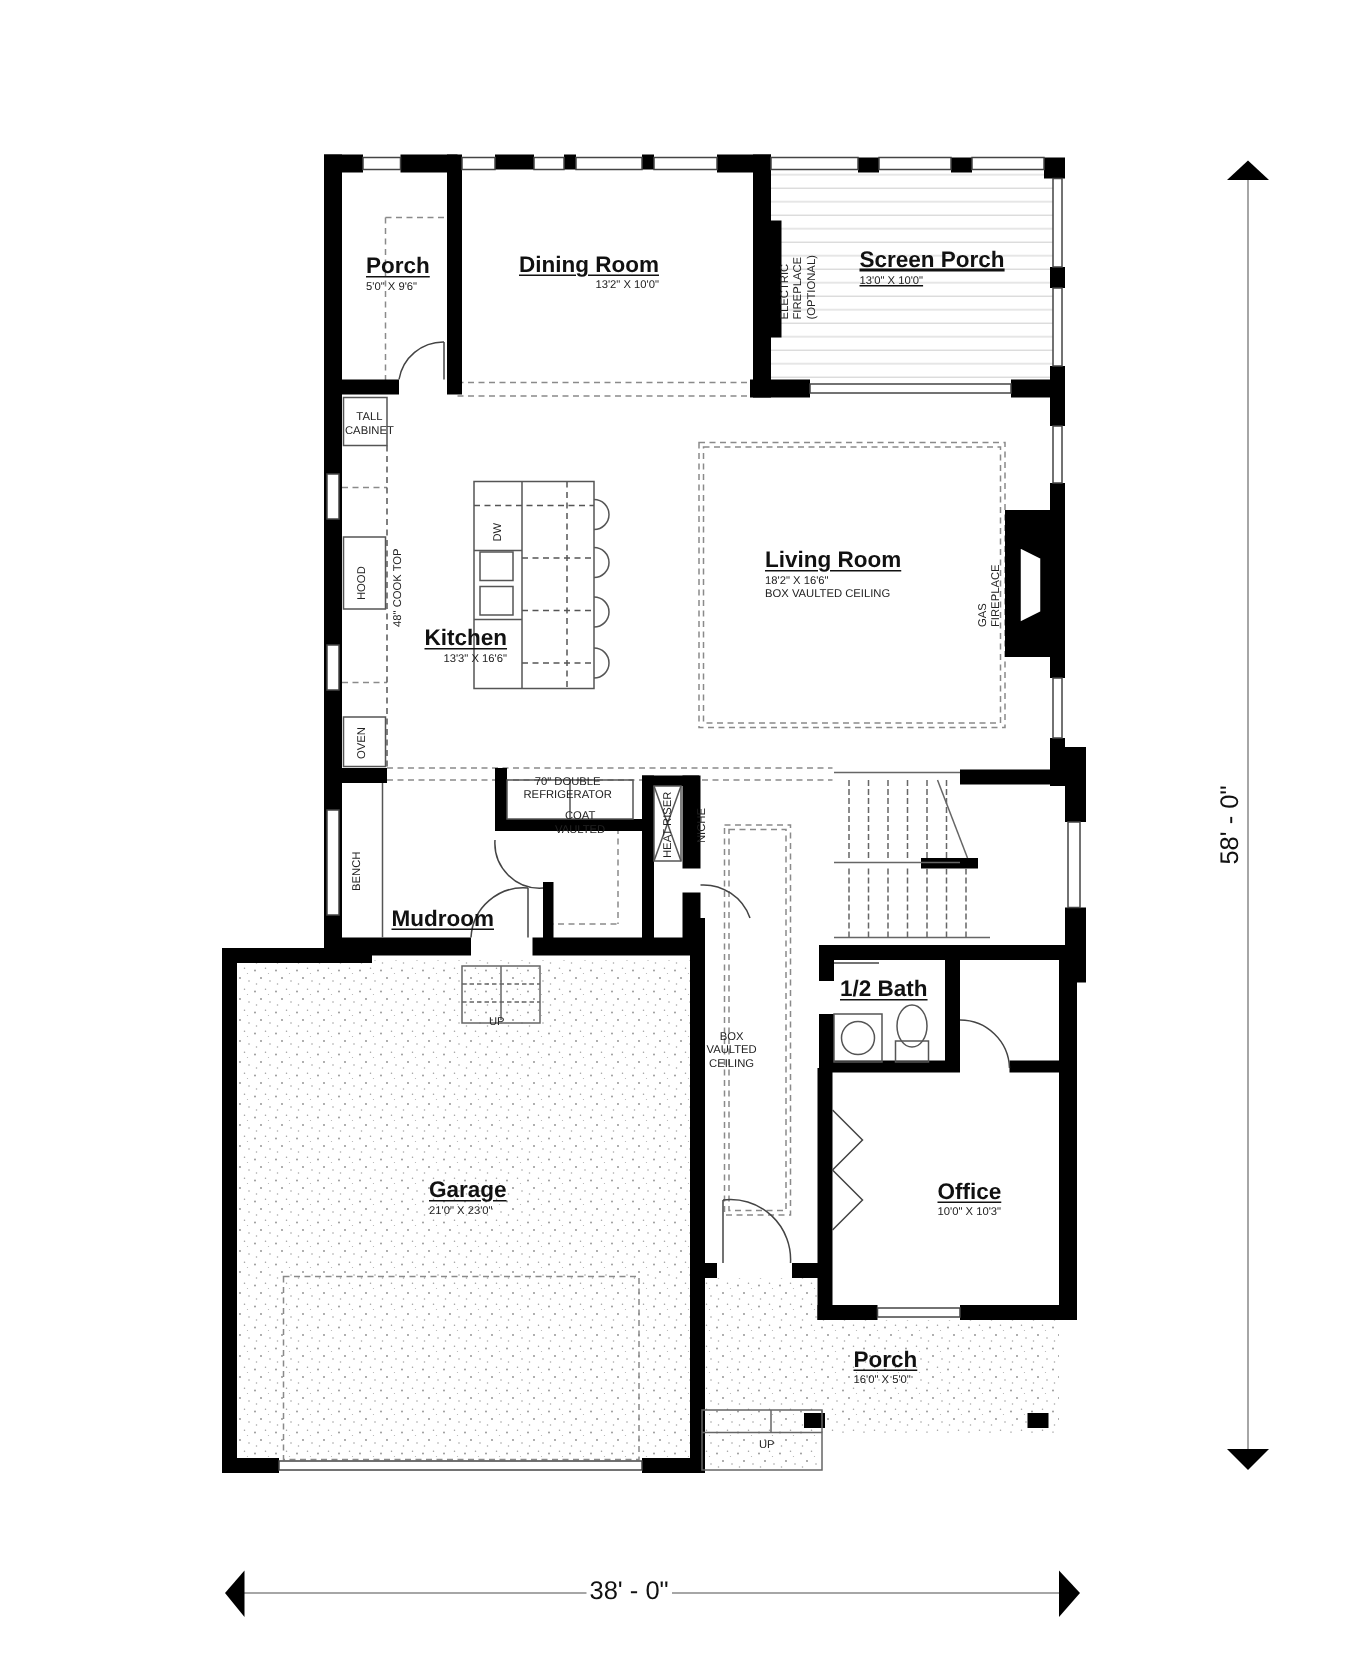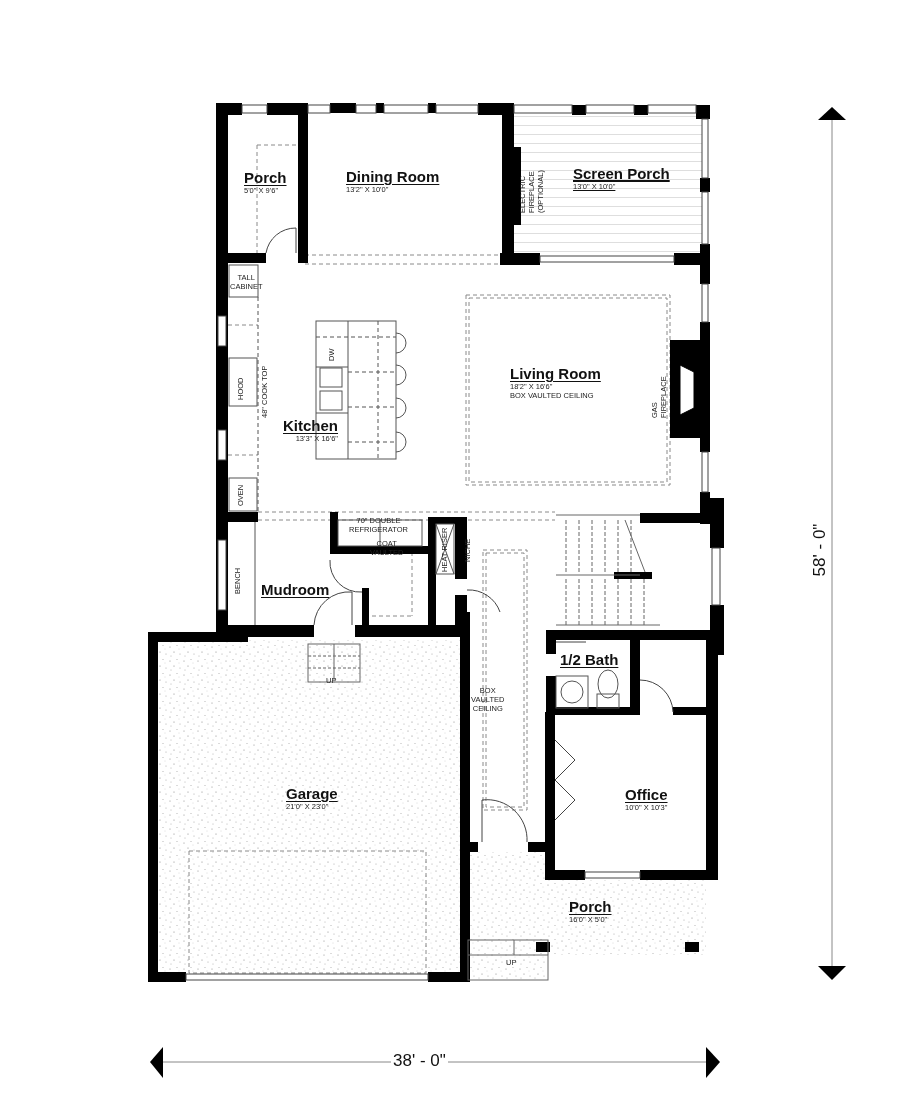--- a/index.html
+++ b/index.html
@@ -238,38 +238,38 @@
     <line x1="160" y1="1062" x2="708" y2="1062" stroke="#888" stroke-width="1"></line>
     <polygon points="163,1047 163,1078 150,1062" fill="#000"></polygon>
     <polygon points="706,1047 706,1078 720,1062" fill="#000"></polygon>
   </g>
 </svg>
 
 <div class="lbl" style="left:244px;top:170px;">
   <div class="room-name">Porch</div>
   <div class="room-dim">5'0" X 9'6"</div>
 </div>
-<div class="lbl" style="left:346px;top:169px;">
+<div class="lbl" style="left:346px;top:169px;text-align:right;">
   <div class="room-name">Dining Room</div>
   <div class="room-dim">13'2" X 10'0"</div>
 </div>
 <div class="lbl" style="left:573px;top:166px;text-decoration:underline;">
   <div class="room-name">Screen Porch</div>
   <div class="room-dim">13'0" X 10'0"</div>
 </div>
 <div class="lbl" style="left:283px;top:418px;text-align:right;">
   <div class="room-name">Kitchen</div>
   <div class="room-dim">13'3" X 16'6"</div>
 </div>
 <div class="lbl" style="left:510px;top:366px;">
   <div class="room-name">Living Room</div>
   <div class="room-dim">18'2" X 16'6"</div>
   <div class="room-dim">BOX VAULTED CEILING</div>
 </div>
-<div class="lbl" style="left:261px;top:582px;">
+<div class="lbl" style="left:261px;top:605px;">
   <div class="room-name">Mudroom</div>
 </div>
 <div class="lbl" style="left:560px;top:652px;">
   <div class="room-name">1/2 Bath</div>
 </div>
 <div class="lbl" style="left:286px;top:786px;">
   <div class="room-name">Garage</div>
   <div class="room-dim">21'0" X 23'0"</div>
 </div>
 <div class="lbl" style="left:593px;top:787px;margin-left:32px;">

